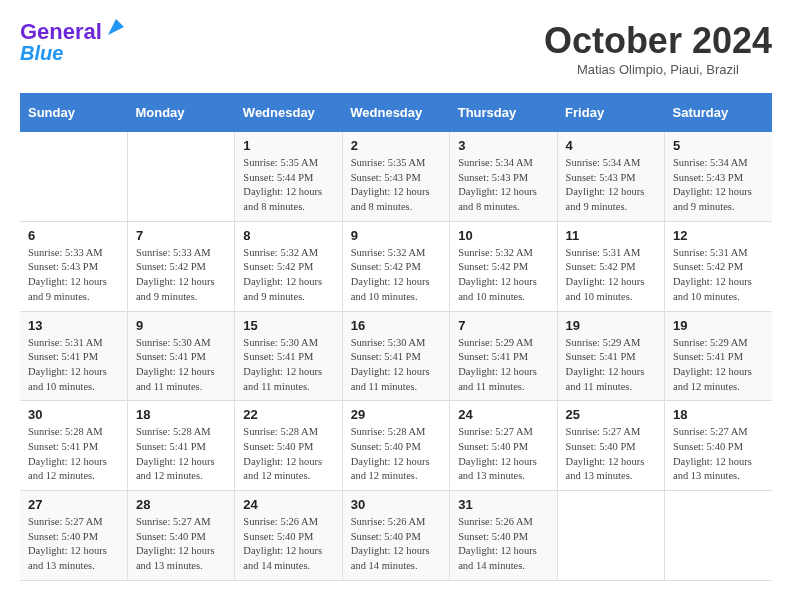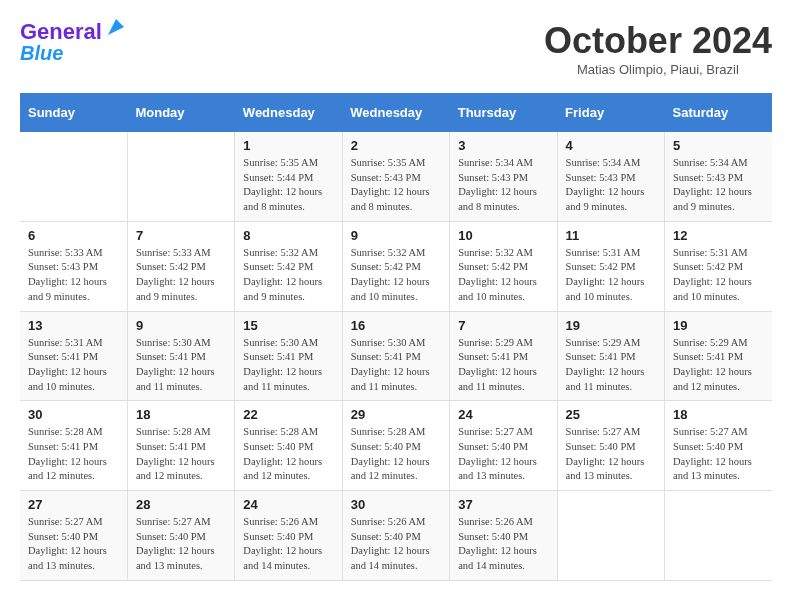--- a/index.html
+++ b/index.html
@@ -249,20 +249,20 @@
         </td>
         <td>
           <span class="day-number">24</span>
           <div class="day-info">Sunrise: 5:26 AM<br>Sunset: 5:40 PM<br>Daylight: 12 hours and 14 minutes.</div>
         </td>
         <td>
           <span class="day-number">30</span>
           <div class="day-info">Sunrise: 5:26 AM<br>Sunset: 5:40 PM<br>Daylight: 12 hours and 14 minutes.</div>
         </td>
         <td>
-          <span class="day-number">37</span>
+          <span class="day-number">31</span>
           <div class="day-info">Sunrise: 5:26 AM<br>Sunset: 5:40 PM<br>Daylight: 12 hours and 14 minutes.</div>
         </td>
         <td class="empty-cell"></td>
         <td class="empty-cell"></td>
       </tr>
     </tbody>
 </table>
 
 </body></html>

